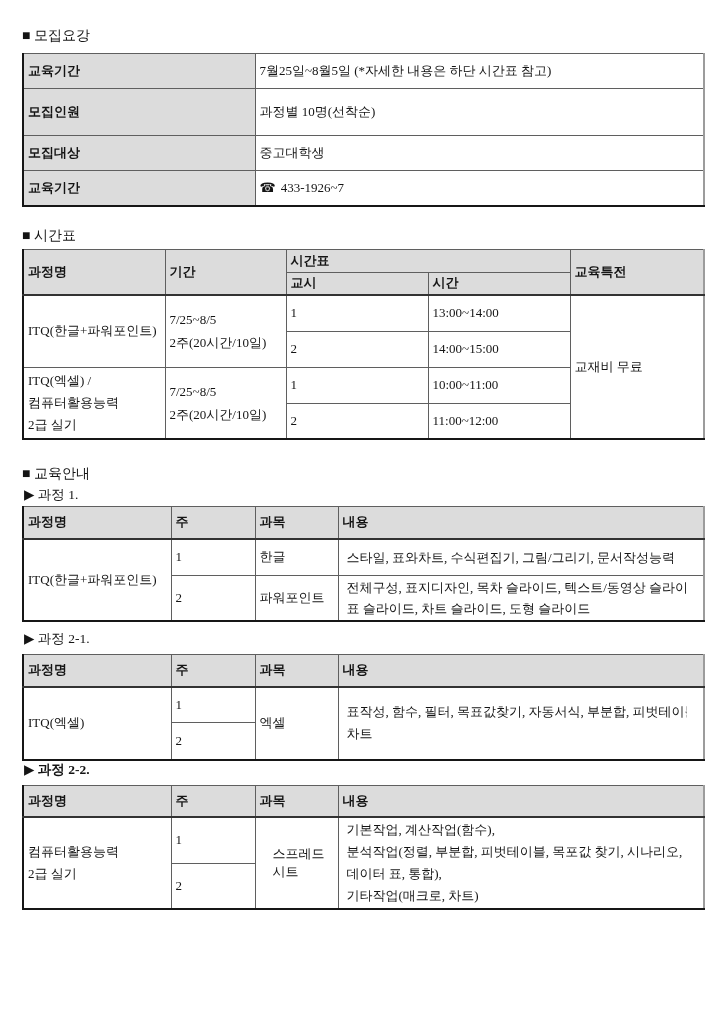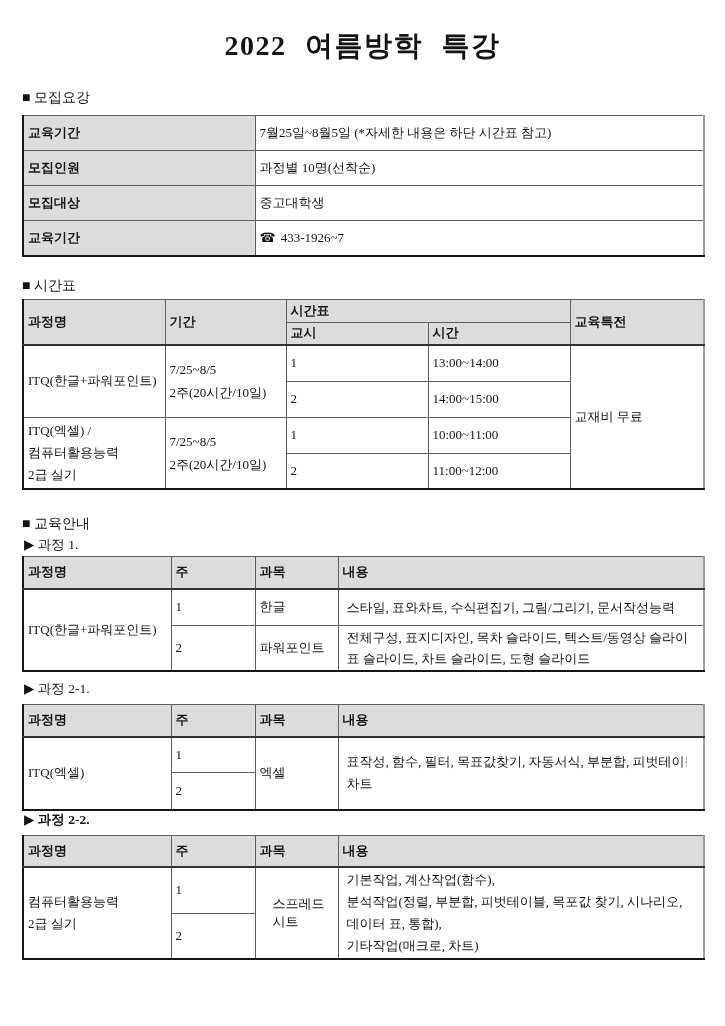--- a/index.html
+++ b/index.html
@@ -60,35 +60,34 @@
   .ln  { line-height: 21px; white-space: nowrap; overflow: hidden; }
   .ln2 { line-height: 22px; white-space: nowrap; overflow: hidden; }
   .ln3 { line-height: 23px; white-space: nowrap; overflow: hidden; }
   .phone-icon { margin-right: 5px; }
 </style>
 </head>
 <body>
 
 <div class="page">
 
-  <h1 class="doc-title">2022 여름방학 특강</h1>
 
   <div class="sec-heading sec-1">■ 모집요강</div>
 
   <table class="doc t1">
     <colgroup>
         <col style="width:232px">
         <col style="width:449px">
       </colgroup>
     <tbody>
         <tr style="height:35px">
       <td class="hd">교육기간</td>
       <td>7월25일~8월5일 (*자세한 내용은 하단 시간표 참고)</td>
     </tr>
-    <tr style="height:35px">
+    <tr style="height:47px">
       <td class="hd">모집인원</td>
       <td>과정별 10명(선착순)</td>
     </tr>
     <tr style="height:35px">
       <td class="hd">모집대상</td>
       <td>중고대학생</td>
     </tr>
     <tr style="height:35px">
       <td class="hd">교육기간</td>
       <td>

